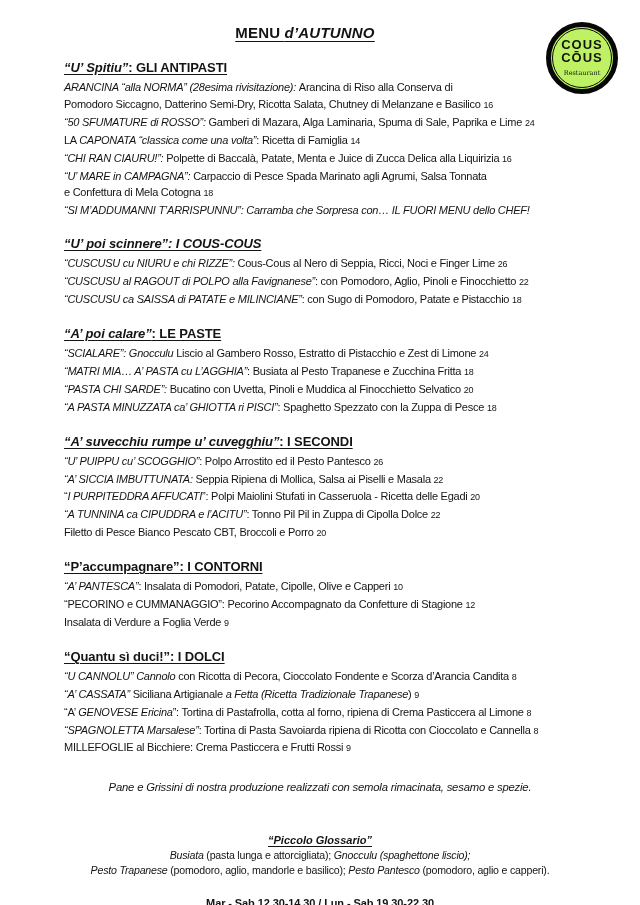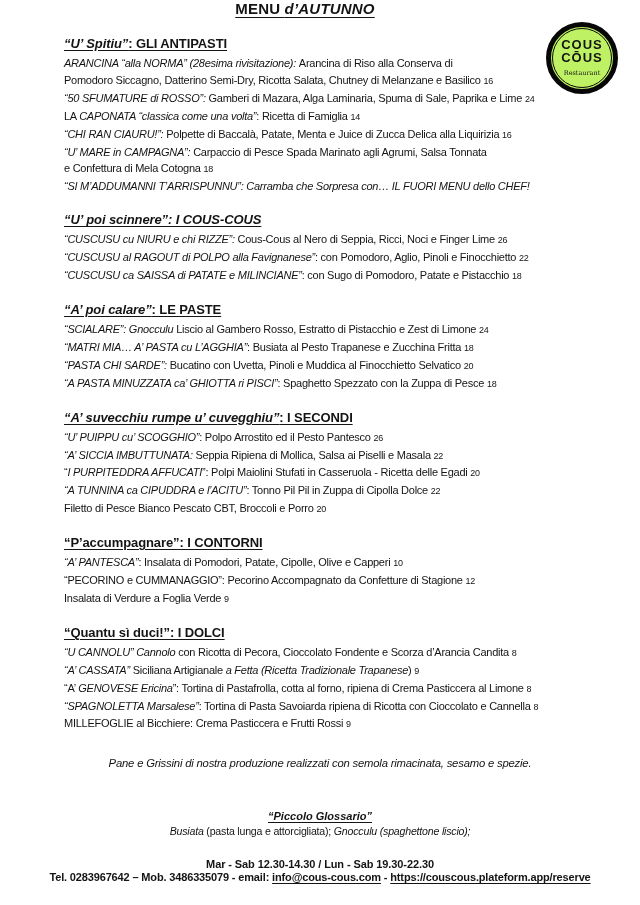--- a/index.html
+++ b/index.html
@@ -1,20 +1,20 @@
 <!DOCTYPE html>
 <html><head>
 <meta charset="utf-8">
 <style>
   html,body{margin:0;padding:0;}
   body{
     width:640px;height:905px;background:#ffffff;color:#141414;
     font-family:"Liberation Sans", sans-serif;overflow:hidden;position:relative;
   }
-  .page{position:relative;width:640px;height:905px;box-sizing:border-box;}
+  .page{position:relative;width:640px;height:905px;box-sizing:border-box;padding-top:24px;}
   .title{
     text-align:center;font-size:15px;font-weight:bold;letter-spacing:.2px;
     padding-right:30px;white-space:nowrap;
   }
   .title-inner{text-decoration:underline;text-underline-offset:3px;}
   .title .season{font-style:italic;}
   
   .logo{position:absolute;top:22px;right:22px;}
   .logo-ring{
     position:relative;width:62px;height:62px;border:5px solid #070707;border-radius:50%;
@@ -165,20 +165,21 @@
         </div>
       </div>
     </div>
 
   <div class="note">Pane e Grissini di nostra produzione realizzati con semola rimacinata, sesamo e spezie.</div>
 
   <div class="glossary">
     <span class="glossary-title">“Piccolo Glossario”</span>
     <div id="glossary-lines">
         <div class="line"><span class="seg i">Busiata </span><span class="seg r">(pasta lunga e attorcigliata); </span><span class="seg i">Gnocculu (spaghettone liscio);</span></div>
+        <div class="line"><span class="seg i">Pesto Trapanese </span><span class="seg r">(pomodoro, aglio, mandorle e basilico); </span><span class="seg i">Pesto Pantesco </span><span class="seg r">(pomodoro, aglio e capperi).</span></div>
       </div>
   </div>
 
   <div class="hours">Mar - Sab 12.30-14.30 / Lun - Sab 19.30-22.30</div>
 
   <div class="contact" id="contact-line"><span class="seg b">Tel. 0283967642 – Mob. 3486335079 - email: </span><a>info@cous-cous.com</a><span class="seg b"> - </span><a>https://couscous.plateform.app/reserve</a></div>
 
 </div>
 
 </body></html>

